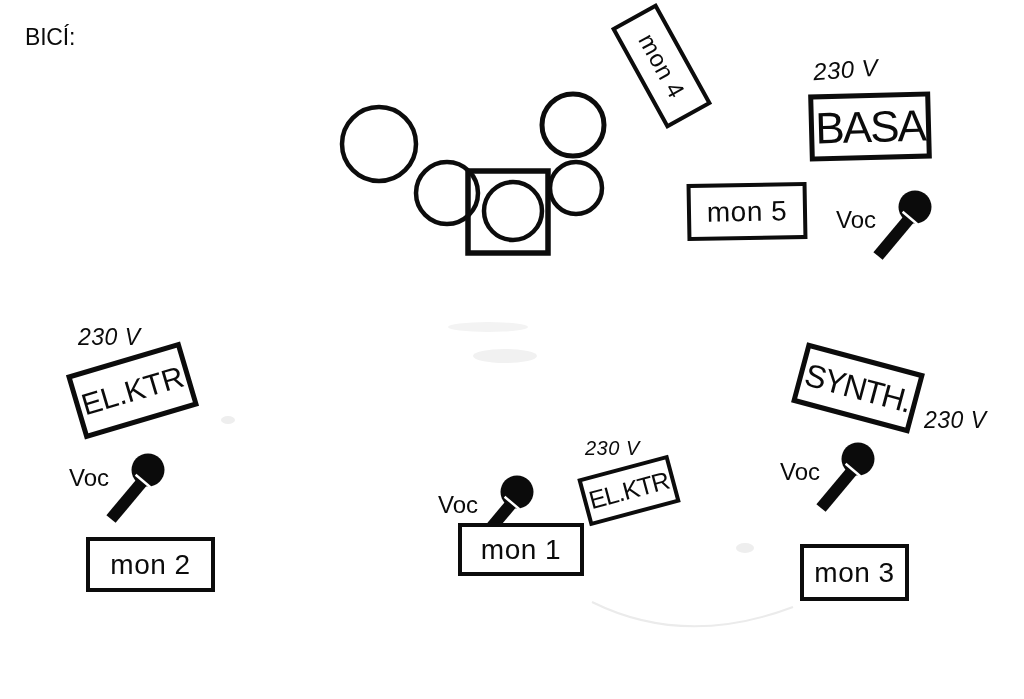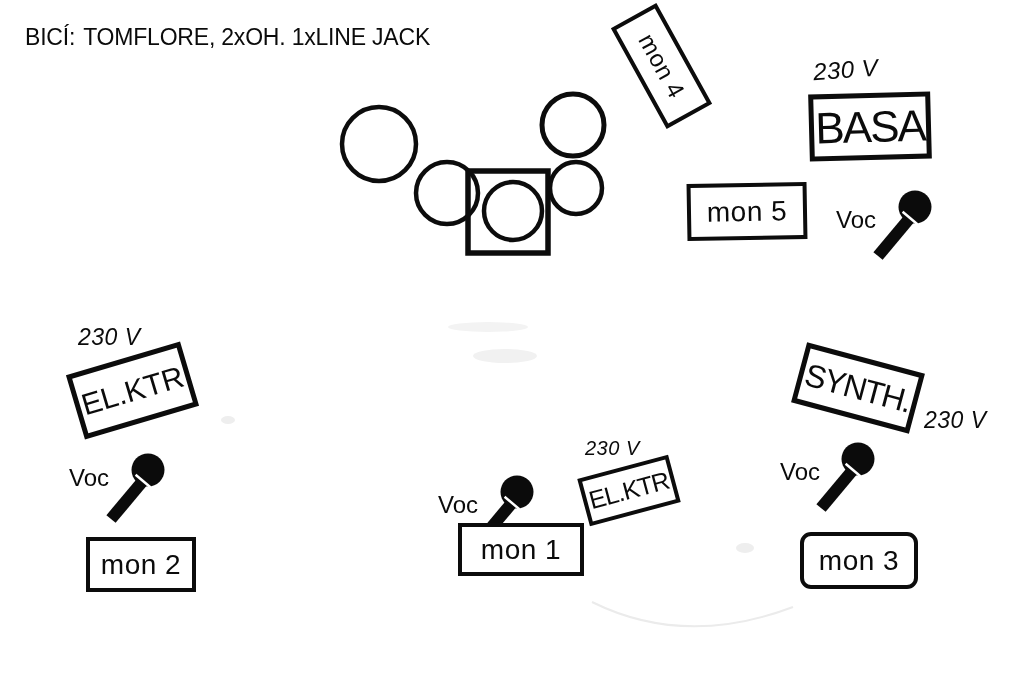--- a/index.html
+++ b/index.html
@@ -48,21 +48,20 @@
   <path d="M 592 602 Q 685 648 793 607" fill="none" stroke="#ebebeb" stroke-width="2"></path>
   <ellipse cx="488" cy="327" rx="40" ry="5" fill="#f3f3f3"></ellipse>
   <ellipse cx="505" cy="356" rx="32" ry="7" fill="#f1f1f1"></ellipse>
   <ellipse cx="745" cy="548" rx="9" ry="5" fill="#eeeeee"></ellipse>
   <ellipse cx="228" cy="420" rx="7" ry="4" fill="#eeeeee"></ellipse>
 </svg>
 
 <div class="abs drums-note">
   <span>BICÍ:</span>
   <div class="note-lines">
-    <div>TOMFLORE, 2xOH. 1xLINE JACK</div>
   </div>
 </div>
 
 <svg class="abs" style="left:330px;top:85px" width="312" height="178" viewBox="0 0 312 178">
   <circle cx="49" cy="59" r="37" fill="none" stroke="#0c0c0c" stroke-width="4.5"></circle>
   <circle cx="117" cy="108" r="31" fill="none" stroke="#0c0c0c" stroke-width="4.5"></circle>
   <rect x="138" y="86" width="80" height="82" fill="none" stroke="#0c0c0c" stroke-width="5.5"></rect>
   <circle cx="183" cy="126" r="29" fill="none" stroke="#0c0c0c" stroke-width="4.5"></circle>
   <circle cx="243" cy="40" r="31" fill="none" stroke="#0c0c0c" stroke-width="5"></circle>
   <circle cx="246" cy="103" r="26" fill="none" stroke="#0c0c0c" stroke-width="4.5"></circle>
@@ -95,21 +94,21 @@
   <span>EL.KTR</span>
 </div>
 
 <div class="abs voc" style="left:69px;top:464px;">Voc</div>
 <svg class="abs" style="left:98px;top:449px" width="70" height="80" viewBox="0 0 70 80">
   <line x1="44" y1="33" x2="13" y2="70" stroke="#0b0b0b" stroke-width="12"></line>
   <circle cx="50" cy="21" r="16.5" fill="#0b0b0b"></circle>
   <line x1="37.6" y1="25.8" x2="52.4" y2="38.2" stroke="#ffffff" stroke-width="2.5"></line>
 </svg>
 
-<div class="abs mon" style="left:86px;top:537px;width:110px;height:55px;">
+<div class="abs mon" style="left:86px;top:537px;width:129px;height:55px;">
   <span>mon 2</span>
 </div>
 
 <div class="abs voc" style="left:438px;top:491px;">Voc</div>
 <svg class="abs" style="left:467px;top:471px" width="70" height="80" viewBox="0 0 70 80">
   <line x1="44" y1="33" x2="13" y2="70" stroke="#0b0b0b" stroke-width="12"></line>
   <circle cx="50" cy="21" r="16.5" fill="#0b0b0b"></circle>
   <line x1="37.6" y1="25.8" x2="52.4" y2="38.2" stroke="#ffffff" stroke-width="2.5"></line>
 </svg>
 
@@ -129,15 +128,15 @@
 
 <div class="abs pwr" style="left:924px;top:407px;">230 V</div>
 
 <div class="abs voc" style="left:780px;top:458px;">Voc</div>
 <svg class="abs" style="left:808px;top:438px" width="70" height="80" viewBox="0 0 70 80">
   <line x1="44" y1="33" x2="13" y2="70" stroke="#0b0b0b" stroke-width="12"></line>
   <circle cx="50" cy="21" r="16.5" fill="#0b0b0b"></circle>
   <line x1="37.6" y1="25.8" x2="52.4" y2="38.2" stroke="#ffffff" stroke-width="2.5"></line>
 </svg>
 
-<div class="abs mon" style="left:800px;top:532px;width:118px;height:57px;border-radius:11px;">
+<div class="abs mon" style="left:800px;top:544px;width:109px;height:57px;">
   <span>mon 3</span>
 </div>
 
 </body></html>

